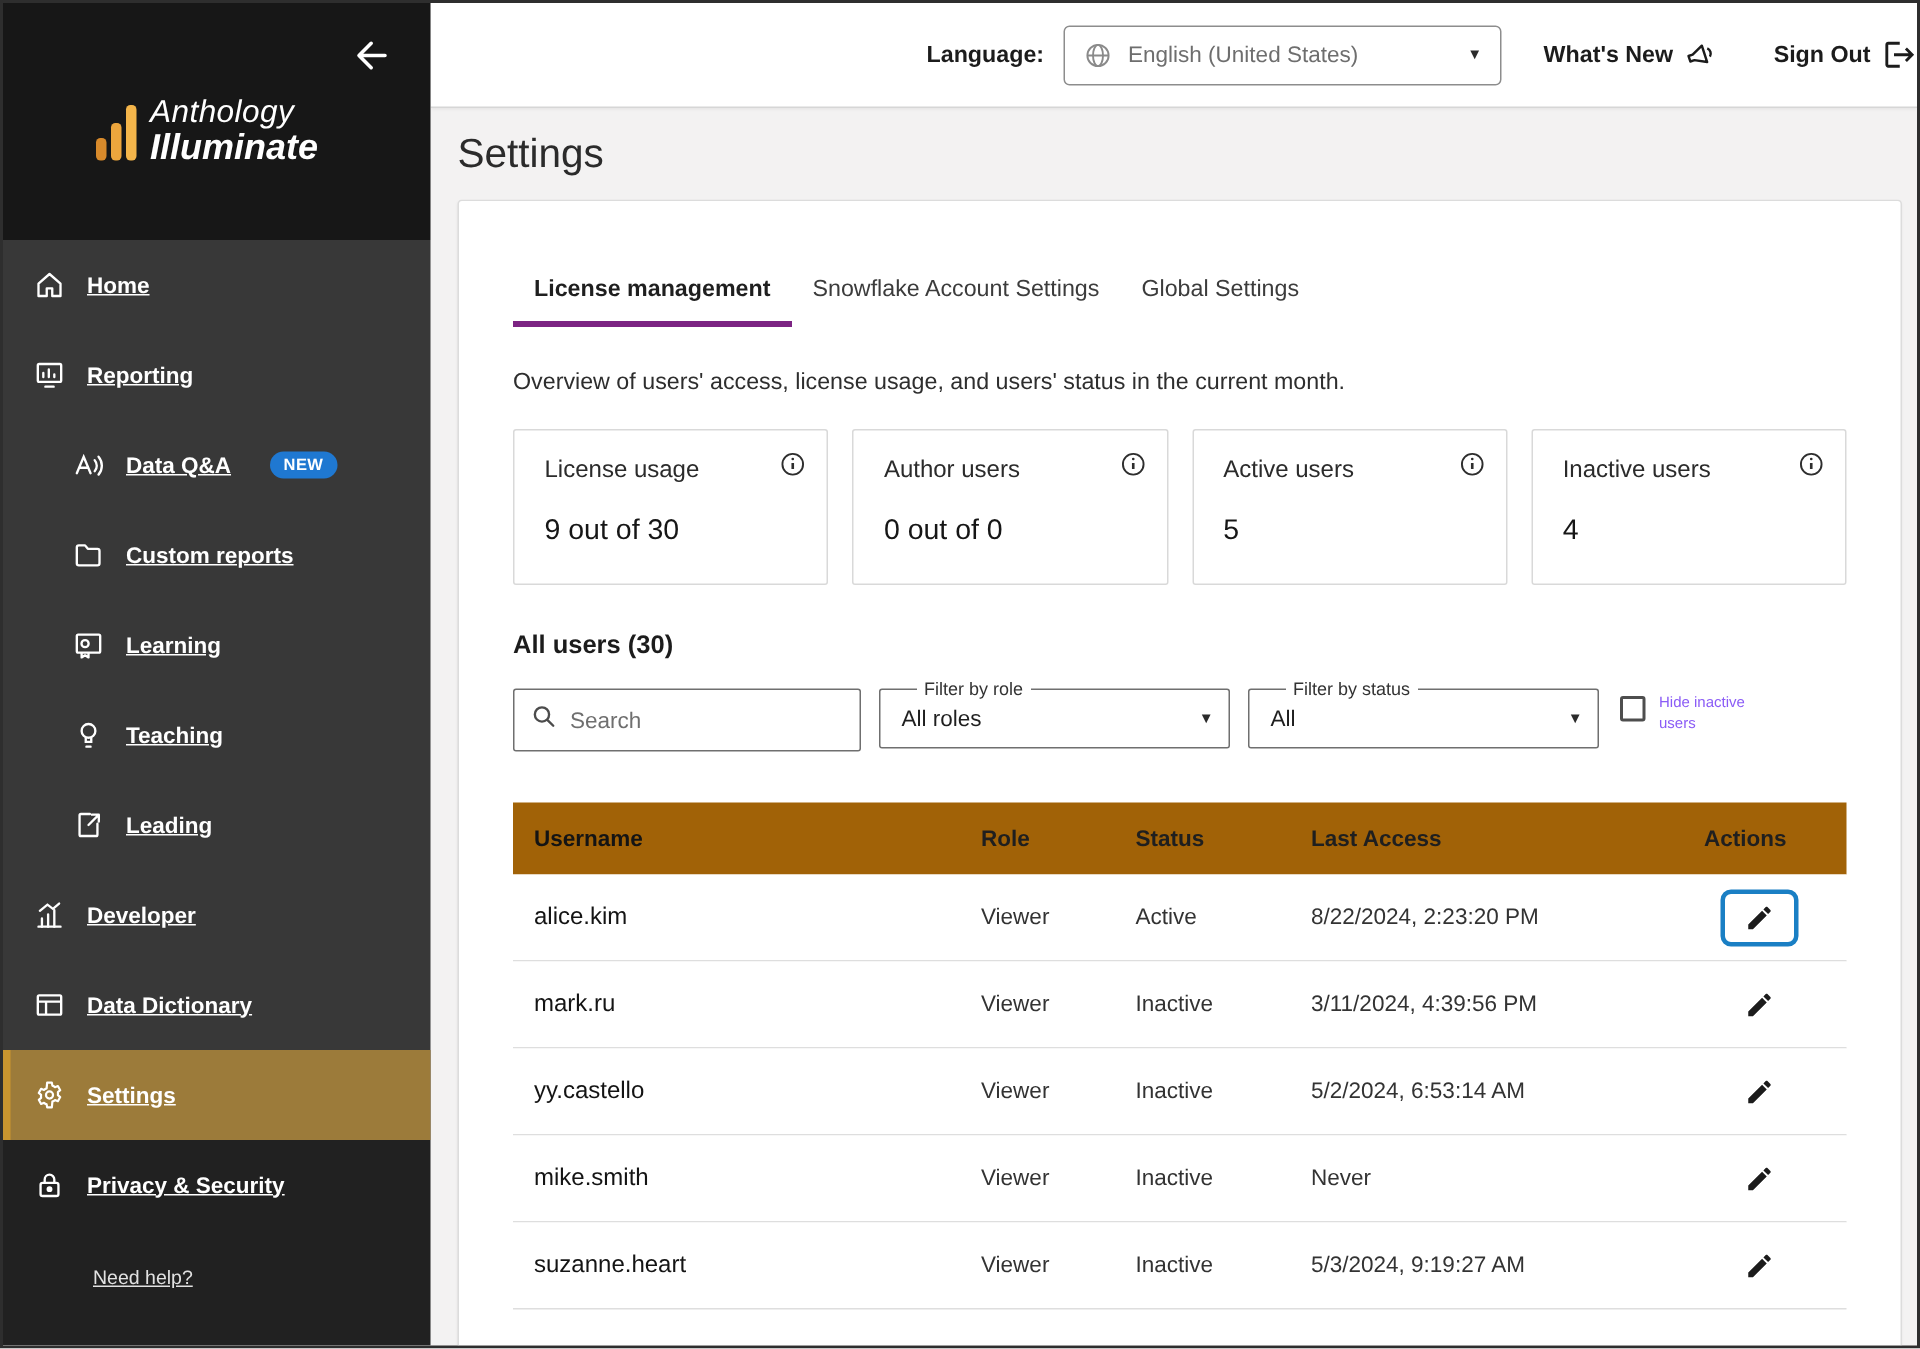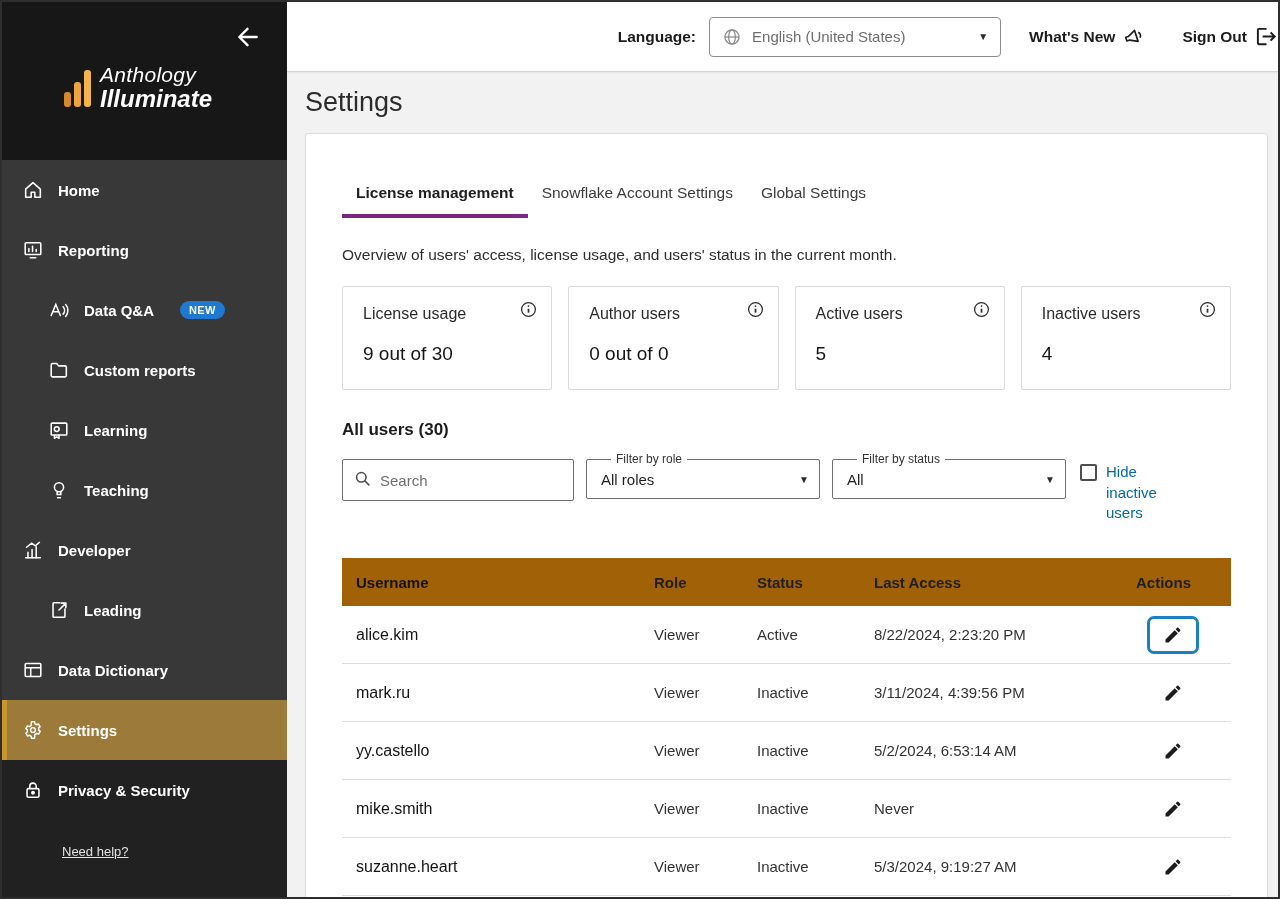--- a/index.html
+++ b/index.html
@@ -19,21 +19,21 @@
   .bar2 { height:25px; background:#eda63d; }
   .bar3 { height:37px; background:#f4b54a; }
   .brand-text .l1 { font-size:21px; font-weight:300; letter-spacing:.3px; line-height:1.05; }
   .brand-text .l2 { font-size:24px; font-weight:700; line-height:1.1; }
 
   .sidebar-nav { background:#383838; }
   .nav-item { display:flex; align-items:center; height:60px; padding-left:20px; gap:14px; cursor:pointer; position:relative; }
   .nav-item.indent { padding-left:46px; }
   .nav-item .nav-ic { width:22px; height:22px; flex:0 0 22px; }
   .nav-item .nav-ic svg { width:22px; height:22px; display:block; }
-  .nav-item .nav-label { font-size:15px; font-weight:600; color:#fff; }
+  .nav-item .nav-label { font-size:15px; font-weight:600; color:#fff;text-decoration:underline; }
   .nav-item.active { background:#9c7b3a; }
   .nav-item.active::before { content:""; position:absolute; left:0; top:0; bottom:0; width:5px; background:#c9952f; }
   .new-badge { background:#1f78d1; color:#fff; font-size:11px; font-weight:700; padding:3px 9px; border-radius:11px; margin-left:12px; letter-spacing:.3px; }
 
   .sidebar-bottom { flex:1; background:#212121; }
   .help-link { display:inline-block; margin:24px 0 0 60px; color:#e2e2e2; font-size:13px; text-decoration:underline; cursor:pointer; }
 
   
   .main { flex:1; display:flex; flex-direction:column; overflow:hidden; }
   .topbar { height:70px; flex:0 0 70px; background:#fff; border-bottom:1px solid #d6d6d6; display:flex; align-items:center; box-shadow:0 1px 2px rgba(0,0,0,.06); }
@@ -72,21 +72,21 @@
   .search-box { margin-top:7px; width:232px; height:42px; border:1px solid #6f6f6f; border-radius:2px; display:flex; align-items:center; padding:0 10px; gap:8px; background:#fff; }
   .search-box svg { width:19px; height:19px; color:#4c4c4c; flex:0 0 19px; }
   .search-box input { border:none; outline:none; font-size:15px; width:100%; font-family:inherit; color:#222; }
   .search-box input::placeholder { color:#6f6f6f; }
   .filter-field { margin-left:12px; width:234px; border:1px solid #6f6f6f; border-radius:2px; padding:0 10px 6px; }
   .filter-field legend { font-size:12px; color:#333; padding:0 5px; margin-left:14px; }
   .filter-row { display:flex; align-items:center; height:26px; cursor:pointer; }
   .filter-value { font-size:15px; color:#1f1f1f; padding-left:4px; }
   .hide-inactive { margin-left:14px; margin-top:10px; display:flex; gap:9px; cursor:pointer; }
   .checkbox { width:17px; height:17px; border:2px solid #4e4e4e; border-radius:2px; background:#fff; flex:0 0 17px; margin-top:2px; cursor:pointer; }
-  .hide-inactive .lbl { width:64px; font-size:15px; line-height:1.38; color:#0369a1; }
+  .hide-inactive .lbl { width:64px; font-size:10px; line-height:1.38; color:#8b5cf6; }
 
   .table { margin-top:34px; }
   .trow { display:grid; grid-template-columns:312px 103px 117px 1fr 140px; align-items:center; }
   .thead { background:#a16207; height:48px; font-weight:700; font-size:15px; color:#1f1f1f; }
   .tbody-row { height:58px; border-bottom:1px solid #dedede; background:#fff; }
   .c-user { padding-left:14px; font-size:16px; color:#141414; }
   .thead .c-user { font-size:15px; }
   .c-role, .c-status, .c-access { font-size:15px; color:#333; }
   .thead .c-role, .thead .c-status, .thead .c-access { color:#1f1f1f; }
   .c-actions { text-align:right; padding-right:40px; }
@@ -172,38 +172,38 @@
       </div>
       <div class="nav-item indent">
         <span class="nav-ic">
             <svg viewBox="0 0 24 24" fill="none" stroke="currentColor" stroke-width="1.7" stroke-linecap="round">
               <circle cx="12" cy="9" r="5"></circle>
               <path d="M10 14 v3 h4 v-3 M10.5 20.5 h3"></path>
             </svg>
           </span>
         <span class="nav-label">Teaching</span>
       </div>
+      <div class="nav-item indent">
+        <span class="nav-ic">
+            <svg viewBox="0 0 24 24" fill="none" stroke="currentColor" stroke-width="1.7" stroke-linecap="round" stroke-linejoin="round">
+              <path d="M13 4 H6.5 a1 1 0 0 0 -1 1 v14 a1 1 0 0 0 1 1 h11 a1 1 0 0 0 1-1 V11"></path>
+              <path d="M12 12 L19 5 M14.5 4.5 H19.5 V9.5"></path>
+            </svg>
+          </span>
+        <span class="nav-label">Leading</span>
+      </div>
       <div class="nav-item">
         <span class="nav-ic">
             <svg viewBox="0 0 24 24" fill="none" stroke="currentColor" stroke-width="1.7" stroke-linecap="round">
               <path d="M4 20.5 h16"></path>
               <path d="M6.5 20.5 v-6 M11 20.5 v-9 M15.5 20.5 v-12"></path>
               <path d="M5 9 l5.5-4.5 4 3 4.5-3.8"></path>
             </svg>
           </span>
         <span class="nav-label">Developer</span>
-      </div>
-      <div class="nav-item indent">
-        <span class="nav-ic">
-            <svg viewBox="0 0 24 24" fill="none" stroke="currentColor" stroke-width="1.7" stroke-linecap="round" stroke-linejoin="round">
-              <path d="M13 4 H6.5 a1 1 0 0 0 -1 1 v14 a1 1 0 0 0 1 1 h11 a1 1 0 0 0 1-1 V11"></path>
-              <path d="M12 12 L19 5 M14.5 4.5 H19.5 V9.5"></path>
-            </svg>
-          </span>
-        <span class="nav-label">Leading</span>
       </div>
       <div class="nav-item">
         <span class="nav-ic">
             <svg viewBox="0 0 24 24" fill="none" stroke="currentColor" stroke-width="1.7">
               <rect x="3.5" y="5" width="17" height="14" rx="1"></rect>
               <path d="M3.5 9.5 h17 M9.5 9.5 V19"></path>
             </svg>
           </span>
         <span class="nav-label">Data Dictionary</span>
       </div>

